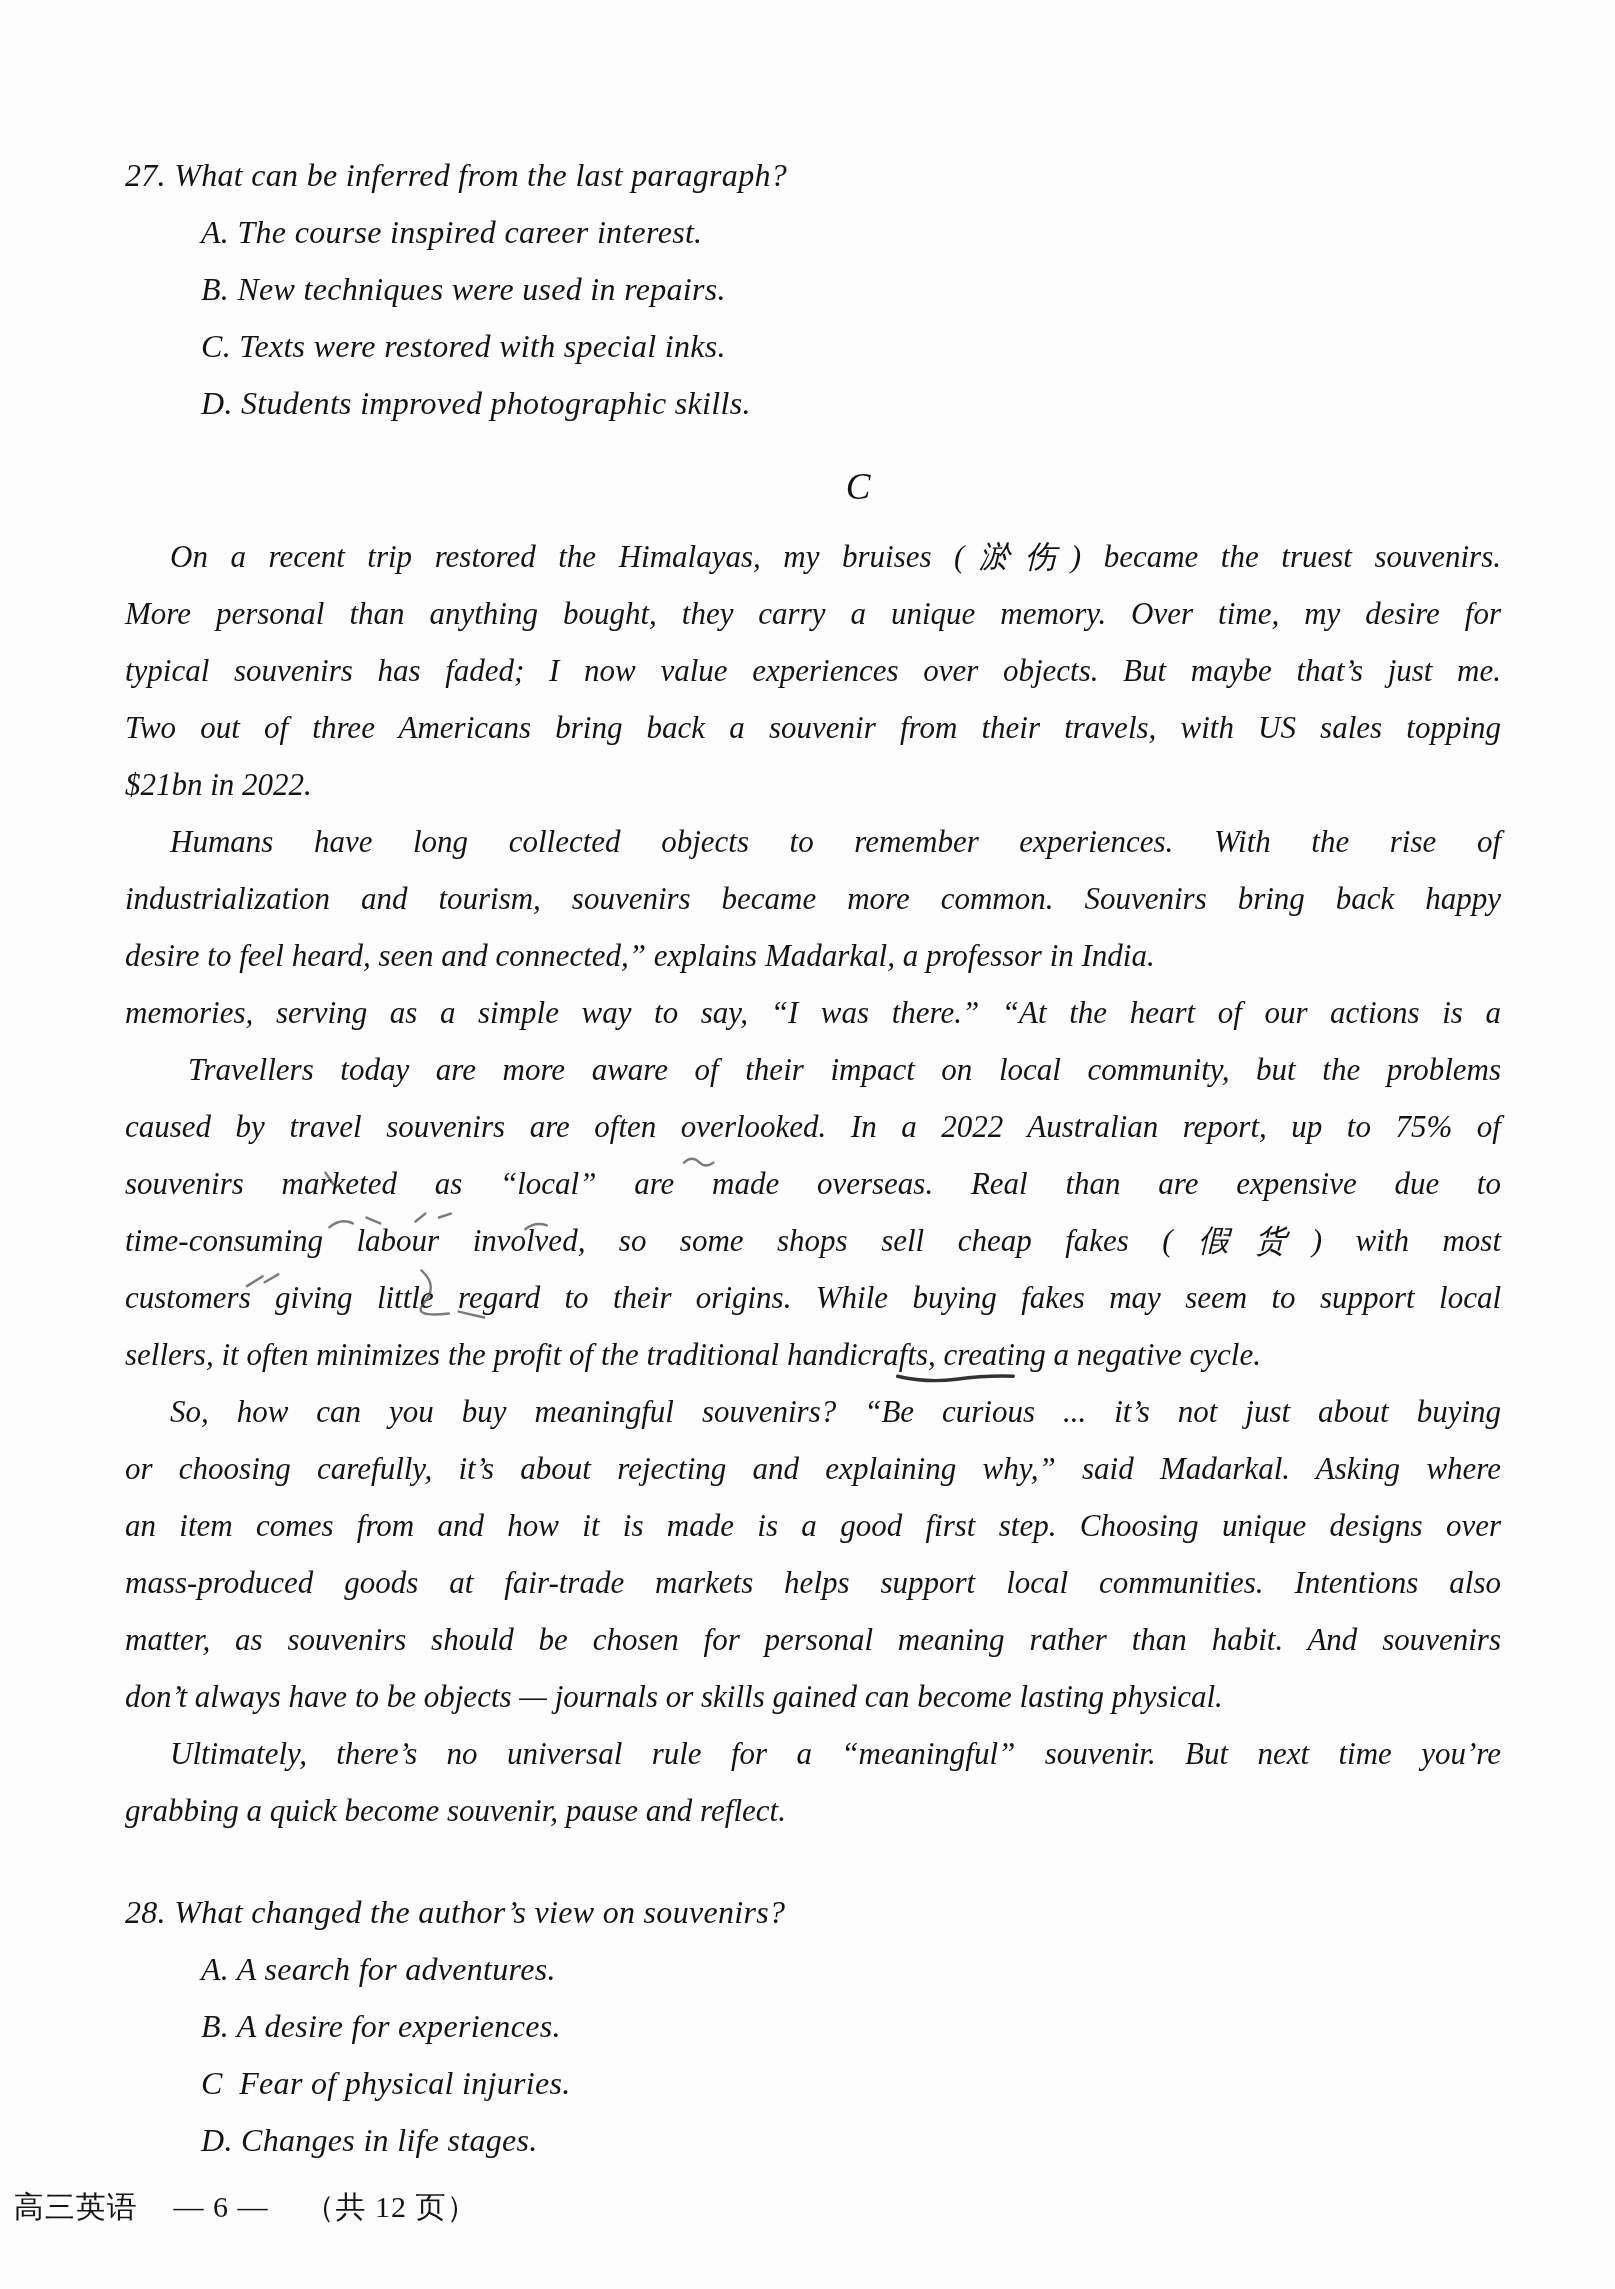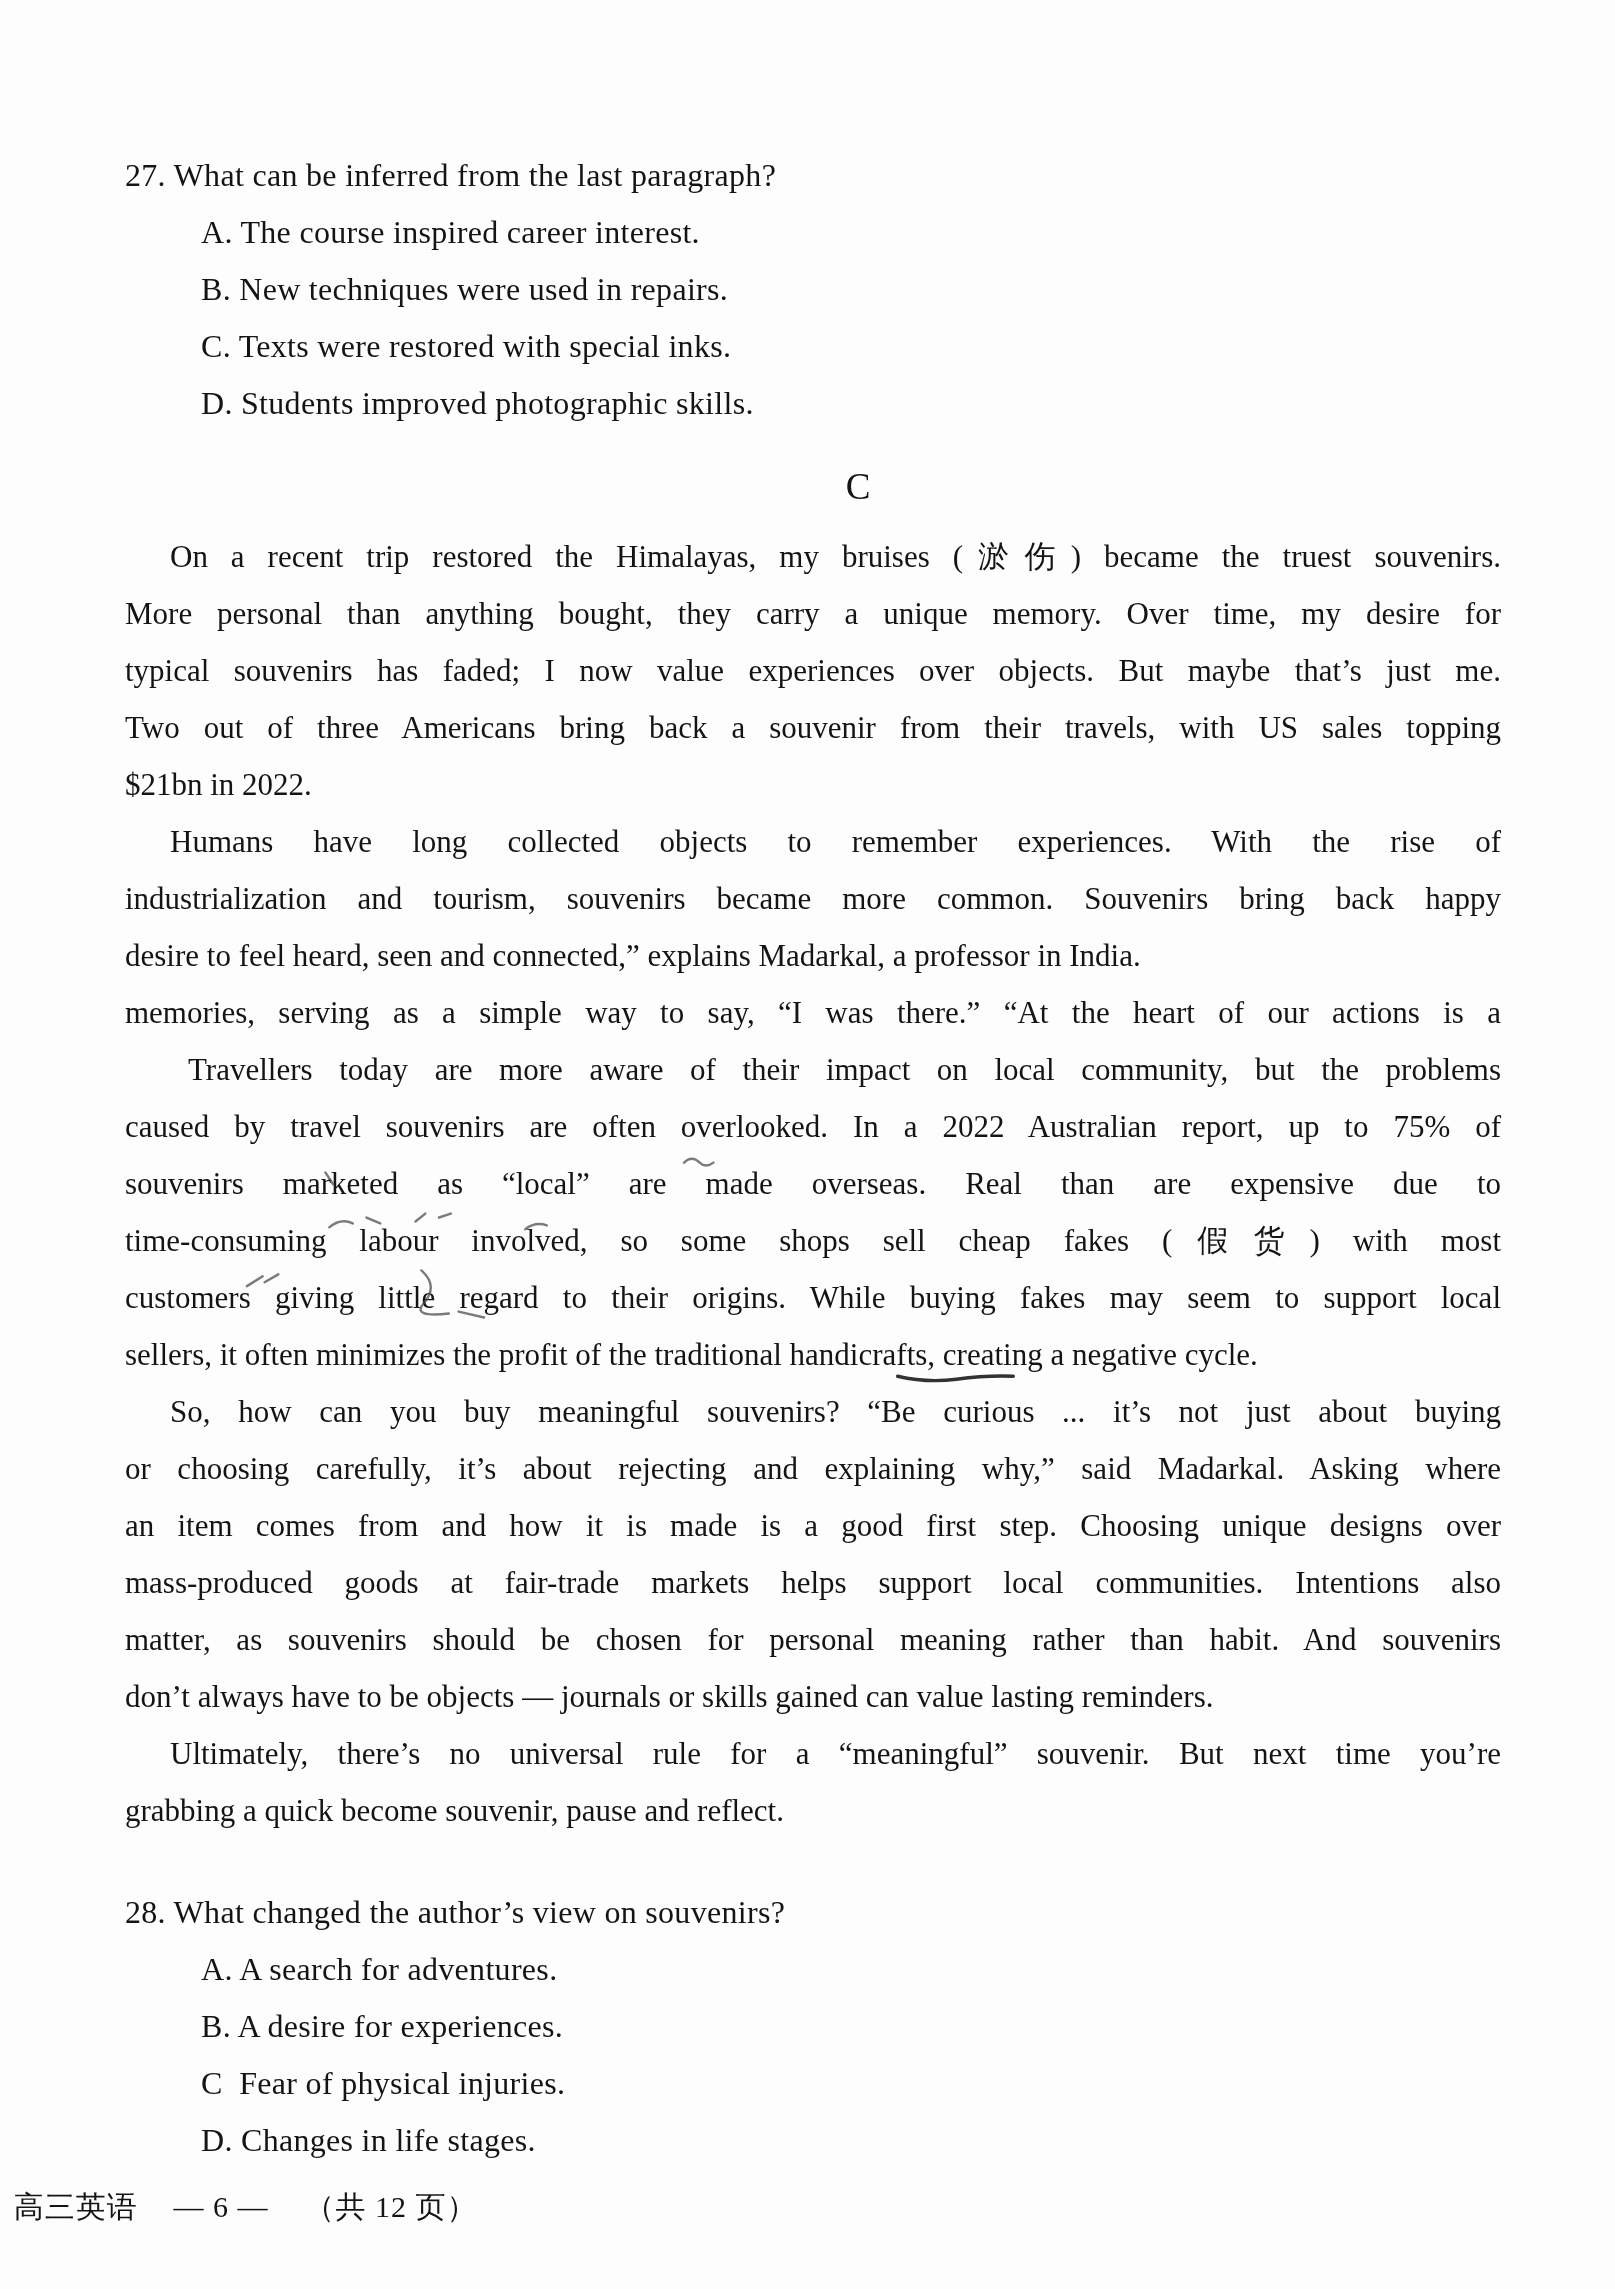--- a/index.html
+++ b/index.html
@@ -5,21 +5,21 @@
   html,body{margin:0;padding:0;background:#e8e8e8;}
   .page{
     position:relative;
     width:1615px;height:2290px;
     margin:0 auto;
     background:#fdfdfd;
     font-family:"Liberation Serif","DejaVu Serif",serif;
     color:#141414;
     overflow:hidden;
   }
-  .content{position:absolute;left:125px;top:147px;width:1376px;}
+  .content{position:absolute;left:125px;top:147px;width:1376px;font-style:italic;}
   .qline{
     font-size:32px;line-height:57px;letter-spacing:0.3px;
     white-space:pre-wrap;text-align:left;
   }
   .opt{padding-left:76px;}
   .section-heading{
     font-size:37px;line-height:57px;margin-top:25.5px;
     text-align:center;padding-left:90px;
   }
   .para{margin:0;}
@@ -82,21 +82,21 @@
       <div class="pline">customers giving little regard to their origins. While buying fakes may seem to support local</div>
       <div class="pline last">sellers, it often minimizes the profit of the traditional handicrafts, creating a negative cycle.</div>
     </div>
 
     <div class="para">
       <div class="pline first">So, how can you buy meaningful souvenirs? “Be curious ... it’s not just about buying</div>
       <div class="pline">or choosing carefully, it’s about rejecting and explaining why,” said Madarkal. Asking where</div>
       <div class="pline">an item comes from and how it is made is a good first step. Choosing unique designs over</div>
       <div class="pline">mass-produced goods at fair-trade markets helps support local communities. Intentions also</div>
       <div class="pline">matter, as souvenirs should be chosen for personal meaning rather than habit. And souvenirs</div>
-      <div class="pline last">don’t always have to be objects — journals or skills gained can value lasting reminders.</div>
+      <div class="pline last">don’t always have to be objects — journals or skills gained can become lasting physical.</div>
     </div>
 
     <div class="para">
       <div class="pline first">Ultimately, there’s no universal rule for a “meaningful” souvenir. But next time you’re</div>
       <div class="pline last">grabbing a quick become souvenir, pause and reflect.</div>
     </div>
 
     <div class="q28">
       <div class="qline">28. What changed the author’s view on souvenirs?</div>
       <div class="qline opt">A. A search for adventures.</div>

